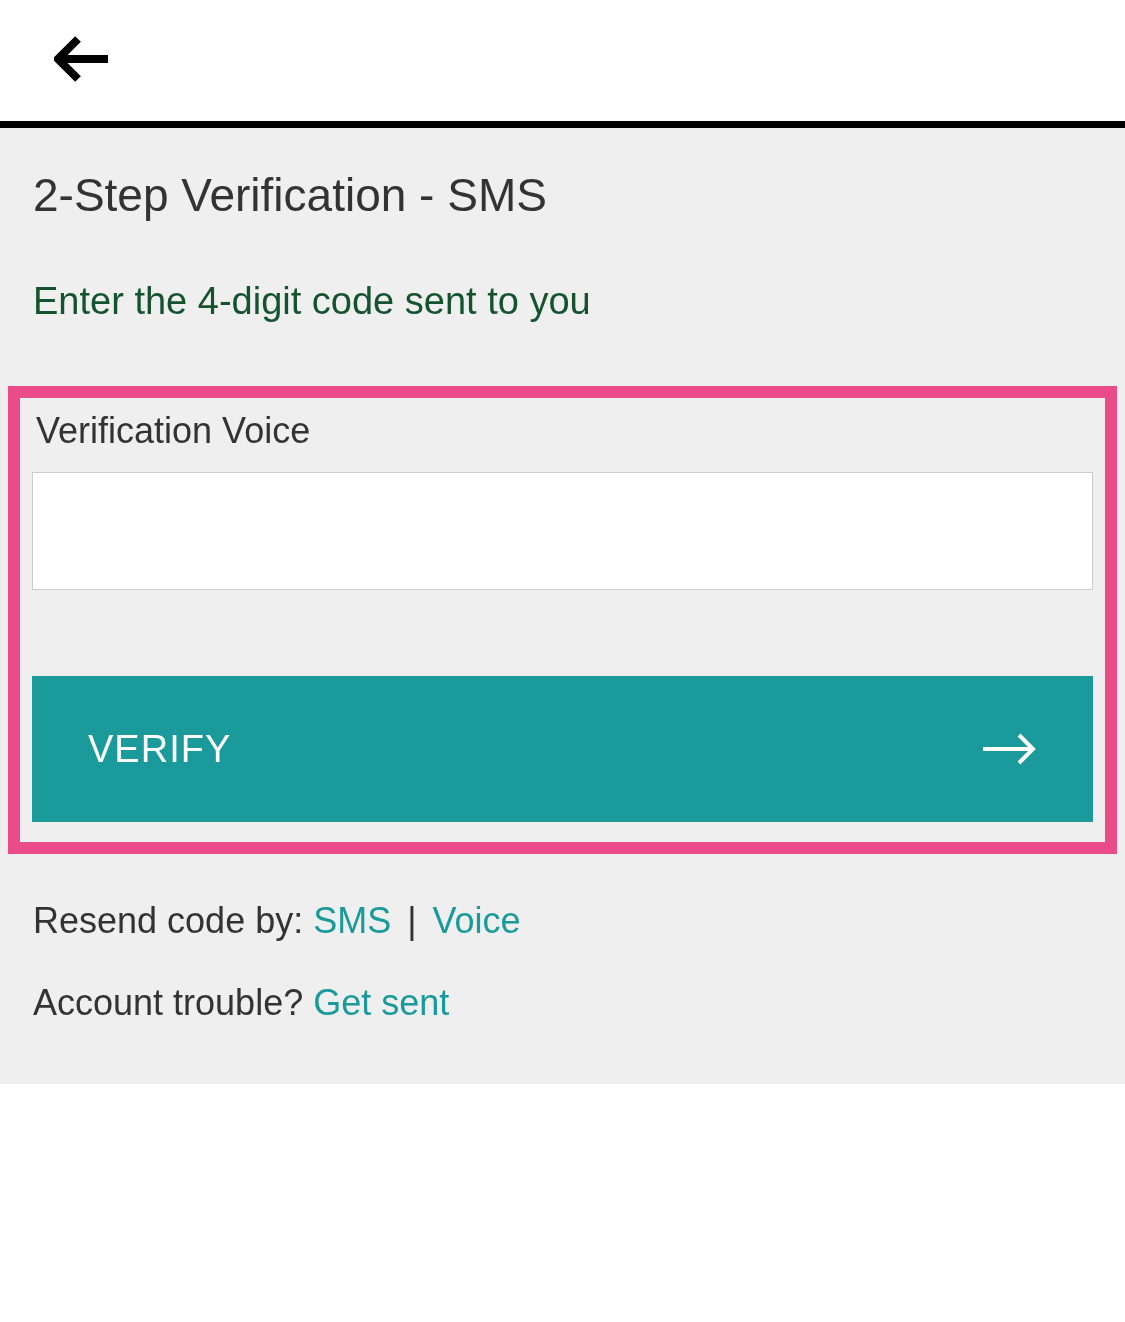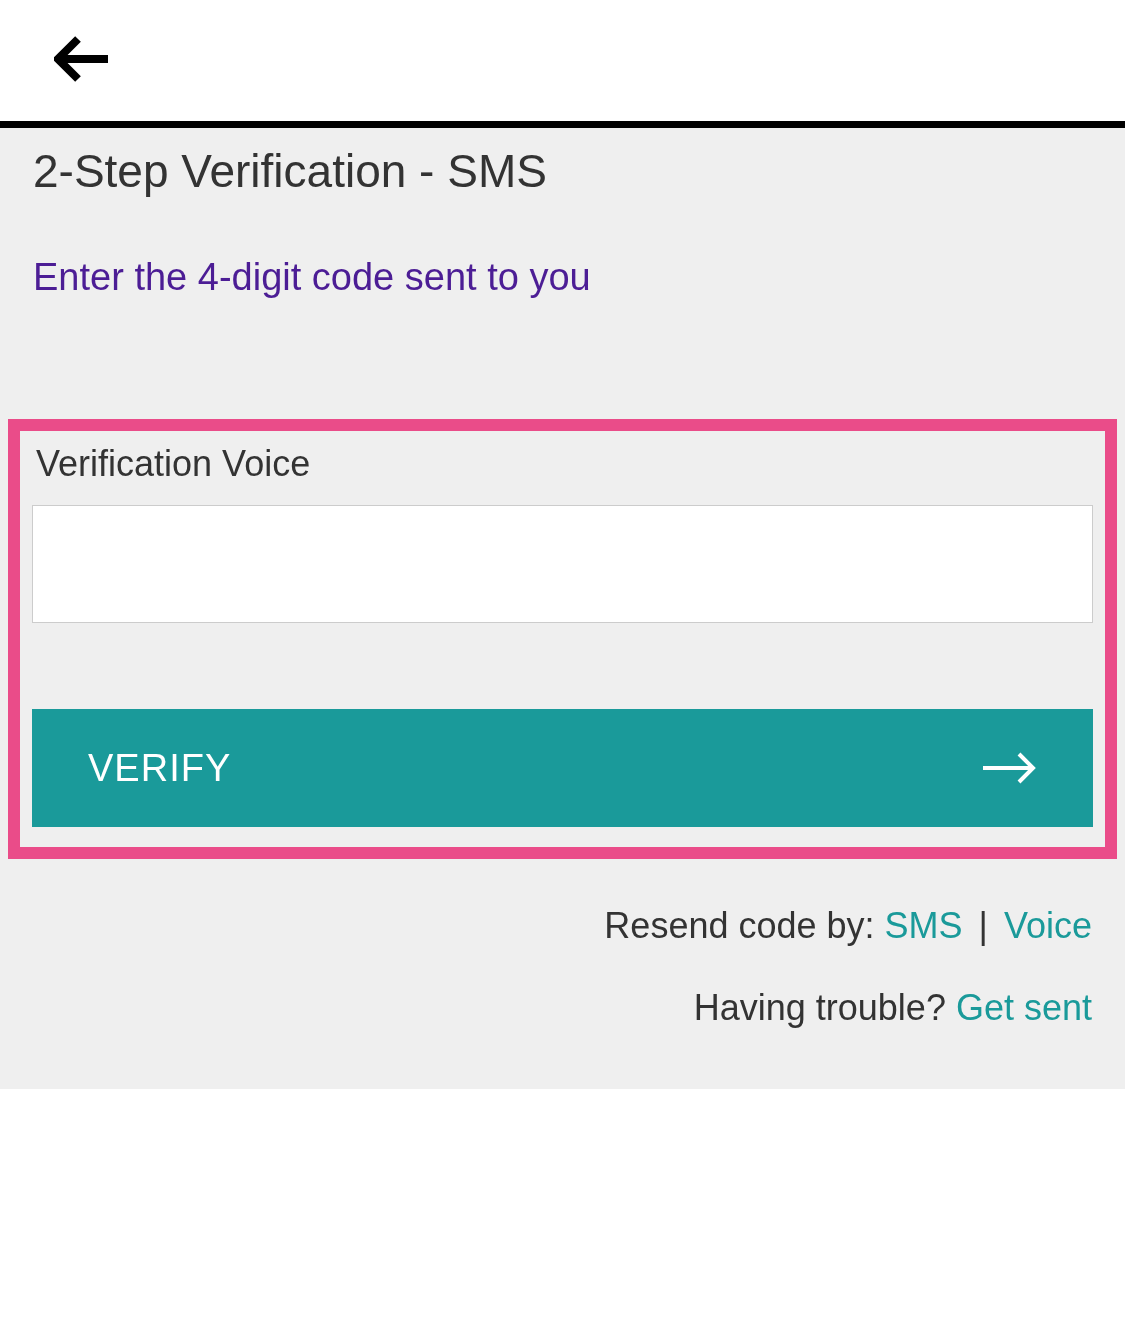--- a/index.html
+++ b/index.html
@@ -34,35 +34,35 @@
       font-size: 88px;
       font-weight: 500;
       letter-spacing: -1px;
       color: #000;
       line-height: 1.0;
       margin-top: 8px;
       font-stretch: condensed;
     }
     .content {
       background: #efefef;
-      padding: 16px 0 60px 0;
+      padding: 40px 0 60px 0;
     }
     .subtitle {
       font-size: 46px;
       font-weight: 400;
       color: #333;
       padding: 0 33px;
       margin-bottom: 58px;
     }
     .instruction {
       font-size: 38px;
       font-weight: 400;
-      color: #4c1d95;
+      color: #14532d;
       padding: 0 33px;
-      margin-bottom: 120px;
+      margin-bottom: 63px;
     }
     .highlight-box {
       border: 12px solid #ea4c89;
       margin: 0 8px;
       padding: 12px 12px 20px 12px;
       position: relative;
     }
     .field-label {
       font-size: 36px;
       font-weight: 400;
@@ -74,21 +74,21 @@
       width: 100%;
       height: 118px;
       background: #fff;
       border: 1px solid #ccc;
       font-size: 40px;
       padding: 0 20px;
       margin-bottom: 86px;
     }
     .verify-button {
       width: 100%;
-      height: 118px;
+      height: 146px;
       background: #1a9a9a;
       border: none;
       color: #fff;
       font-size: 38px;
       font-weight: 500;
       letter-spacing: 1px;
       display: flex;
       align-items: center;
       justify-content: space-between;
       padding: 0 56px;
@@ -96,21 +96,20 @@
     }
     .verify-button svg {
       width: 54px;
       height: 32px;
     }
     .footer-line {
       font-size: 36px;
       color: #333;
       padding: 0 33px;
       margin-top: 46px;
-      text-align: right;
     }
     .footer-line + .footer-line {
       margin-top: 40px;
     }
     .link {
       color: #1a9a9a;
       cursor: pointer;
     }
     .divider {
       color: #333;
@@ -143,15 +142,15 @@
         <polyline points="36,2 50,16 36,30"></polyline>
       </svg>
     </button>
   </div>
 
   <p class="footer-line">
     <span>Resend code by: </span><span class="link">SMS</span><span class="divider"> | </span><span class="link">Voice</span>
   </p>
 
   <p class="footer-line">
-    <span>Having trouble? </span><span class="link">Get sent</span>
+    <span>Account trouble? </span><span class="link">Get sent</span>
   </p>
 </div>
 
 </body></html>

